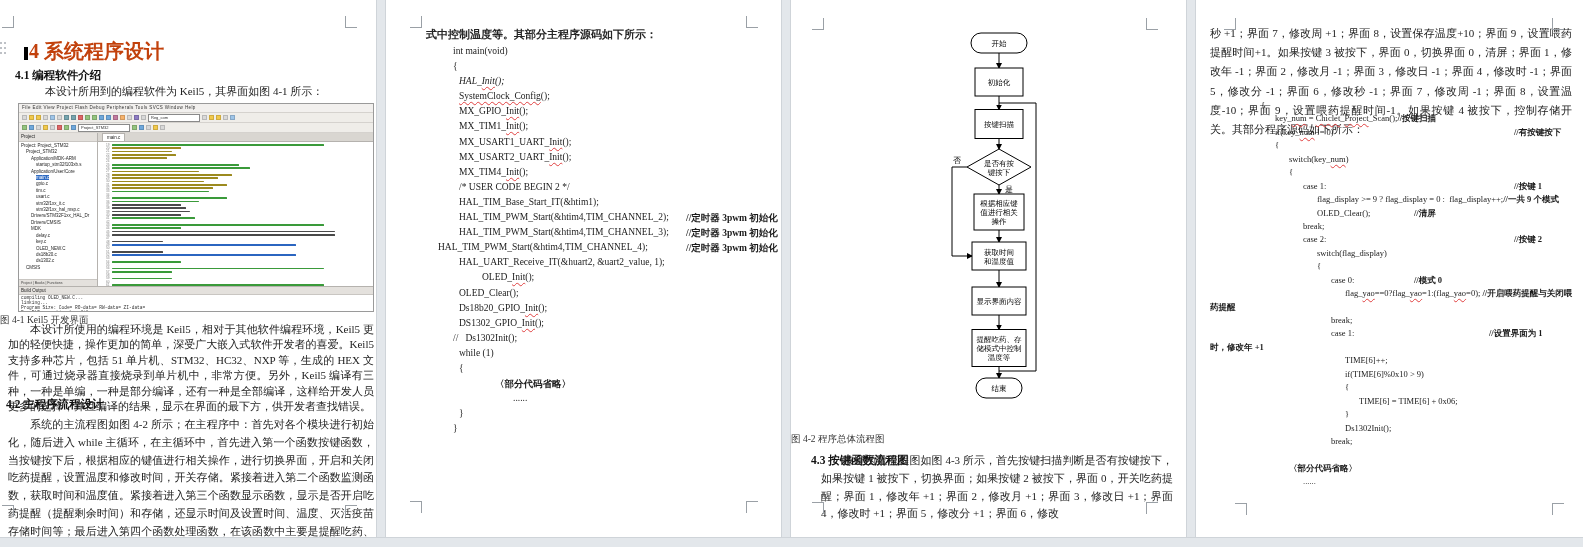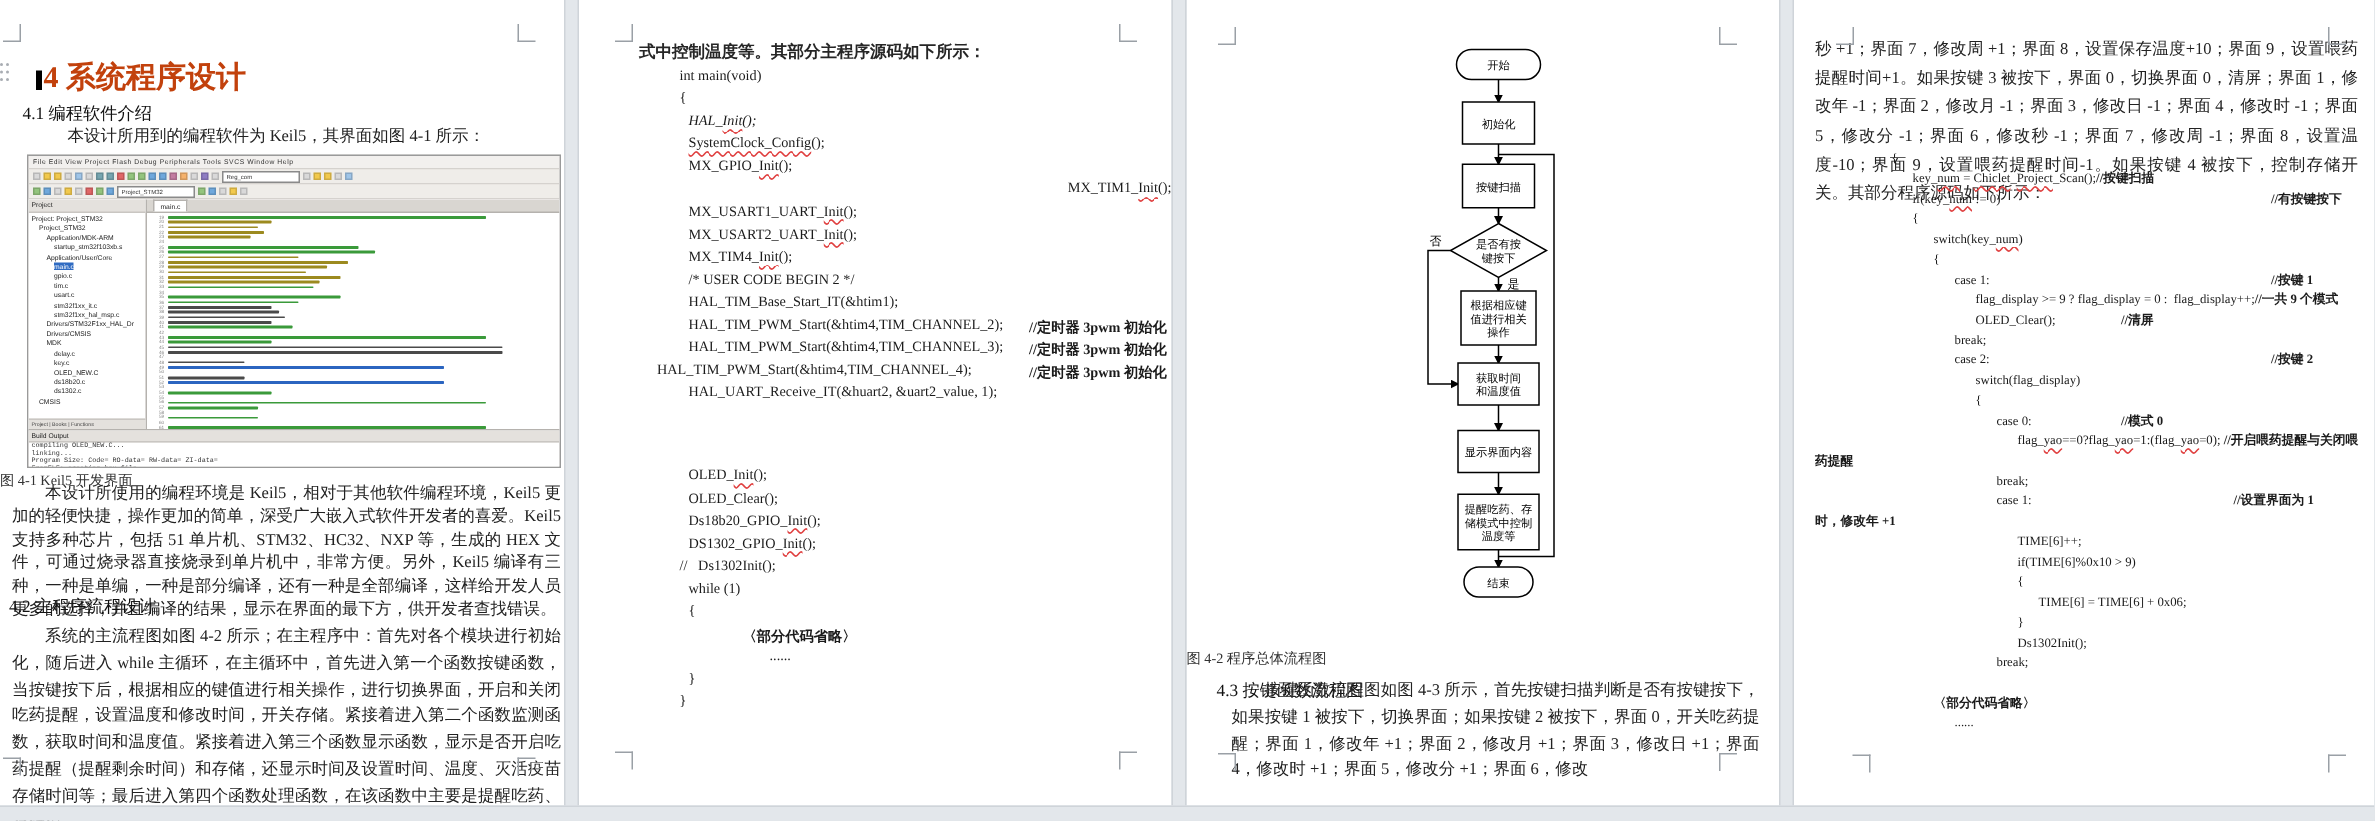--- a/index.html
+++ b/index.html
@@ -15,21 +15,21 @@
   .abs{position:absolute;}
   
   .cmark{position:absolute;width:11px;height:11px;}
   .cm-tl{border-right:1px solid #9aa0a6;border-bottom:1px solid #9aa0a6;}
   .cm-tr{border-left:1px solid #9aa0a6;border-bottom:1px solid #9aa0a6;}
   .cm-bl{border-right:1px solid #9aa0a6;border-top:1px solid #9aa0a6;}
   .cm-br{border-left:1px solid #9aa0a6;border-top:1px solid #9aa0a6;}
   
   .h1{font-size:20px;font-weight:bold;color:#c2410c;}
   .hbar{display:inline-block;width:4px;height:13px;background:#000;margin-right:1px;vertical-align:-2px;}
-  .h2{font-size:11.5px;font-weight:normal;color:#111;}
+  .h2{font-size:11.5px;font-weight:bold;color:#111;}
   .body-p{font-size:11px;line-height:15.5px;text-align:justify;color:#222;}
   .caption{font-size:9.5px;color:#333;text-align:left;}
   
   .code-line{position:relative;white-space:pre;font-size:9.5px;color:#1b1b1b;overflow:visible;}
   #p4code .code-line{font-size:8.5px;}
   .code-line .cmt{font-weight:bold;}
   .code-line .cmt.cabs{position:absolute;top:0;}
   .sq{text-decoration:underline;text-decoration-style:wavy;text-decoration-color:#e04040;text-decoration-thickness:1px;text-underline-offset:2px;}
   .zh{font-weight:bold;}
   
@@ -339,31 +339,31 @@
   </div>
 
   <div class="page" id="page2">
     <div class="abs" style="left:40px;top:27px;font-size:11px;font-weight:bold;">式中控制温度等。其部分主程序源码如下所示：</div>
     <div class="abs" id="p2code" style="left:0;top:46px;width:395px;">
         <div class="code-line" style="height: 15.1px; padding-left: 67px;"><span>int main(void)</span></div>
         <div class="code-line" style="height: 15.1px; padding-left: 67px;"><span>{</span></div>
         <div class="code-line" style="height: 15.1px; padding-left: 73px; font-style: italic;"><span>HAL_</span><span class="sq">Init</span><span>();</span></div>
         <div class="code-line" style="height: 15.1px; padding-left: 73px;"><span class="sq">SystemClock_Config</span><span>();</span></div>
         <div class="code-line" style="height: 15.1px; padding-left: 73px;"><span>MX_GPIO_</span><span class="sq">Init</span><span>();</span></div>
-        <div class="code-line" style="height: 15.1px; padding-left: 73px; text-align: right;"><span>MX_TIM1_</span><span class="sq">Init</span><span>();</span></div>
+        <div class="code-line" style="height: 15.1px; padding-left: 73px;"><span>MX_TIM1_</span><span class="sq">Init</span><span>();</span></div>
         <div class="code-line" style="height: 15.1px; padding-left: 73px;"><span>MX_USART1_UART_</span><span class="sq">Init</span><span>();</span></div>
         <div class="code-line" style="height: 15.1px; padding-left: 73px;"><span>MX_USART2_UART_</span><span class="sq">Init</span><span>();</span></div>
         <div class="code-line" style="height: 15.1px; padding-left: 73px;"><span>MX_TIM4_</span><span class="sq">Init</span><span>();</span></div>
         <div class="code-line" style="height: 15.1px; padding-left: 73px;"><span>/* USER CODE BEGIN 2 */</span></div>
         <div class="code-line" style="height: 15.1px; padding-left: 73px;"><span>HAL_TIM_Base_Start_IT(&amp;htim1);</span></div>
         <div class="code-line" style="height: 15.1px; padding-left: 73px;"><span>HAL_TIM_PWM_Start(&amp;htim4,TIM_CHANNEL_2);</span><span class="cmt cabs" style="left: 300px;">//定时器 3pwm 初始化</span></div>
         <div class="code-line" style="height: 15.1px; padding-left: 73px;"><span>HAL_TIM_PWM_Start(&amp;htim4,TIM_CHANNEL_3);</span><span class="cmt cabs" style="left: 300px;">//定时器 3pwm 初始化</span></div>
         <div class="code-line" style="height: 15.1px; padding-left: 52px;"><span>HAL_TIM_PWM_Start(&amp;htim4,TIM_CHANNEL_4);</span><span class="cmt cabs" style="left: 300px;">//定时器 3pwm 初始化</span></div>
         <div class="code-line" style="height: 15.1px; padding-left: 73px;"><span>HAL_UART_Receive_IT(&amp;huart2, &amp;uart2_value, 1);</span></div>
-        <div class="code-line" style="height: 15.1px; padding-left: 73px; margin-top: 40px;"><span>OLED_</span><span class="sq">Init</span><span>();</span></div>
+        <div class="code-line" style="height: 15.1px; padding-left: 96px;"><span>OLED_</span><span class="sq">Init</span><span>();</span></div>
         <div class="code-line" style="height: 15.1px; padding-left: 73px;"><span>OLED_Clear();</span></div>
         <div class="code-line" style="height: 15.1px; padding-left: 73px;"><span>Ds18b20_GPIO_</span><span class="sq">Init</span><span>();</span></div>
         <div class="code-line" style="height: 15.1px; padding-left: 73px;"><span>DS1302_GPIO_</span><span class="sq">Init</span><span>();</span></div>
         <div class="code-line" style="height: 15.1px; padding-left: 67px;"><span>//   Ds1302Init();</span></div>
         <div class="code-line" style="height: 15.1px; padding-left: 73px;"><span>while (1)</span></div>
         <div class="code-line" style="height: 15.1px; padding-left: 73px;"><span>{</span></div>
         <div class="code-line zh" style="height: 15.1px; padding-left: 109px;"><span>〈部分代码省略〉</span></div>
         <div class="code-line" style="height: 15.1px; padding-left: 127px;"><span>......</span></div>
         <div class="code-line" style="height: 15.1px; padding-left: 73px;"><span>}</span></div>
         <div class="code-line" style="height: 15.1px; padding-left: 67px;"><span>}</span></div>

